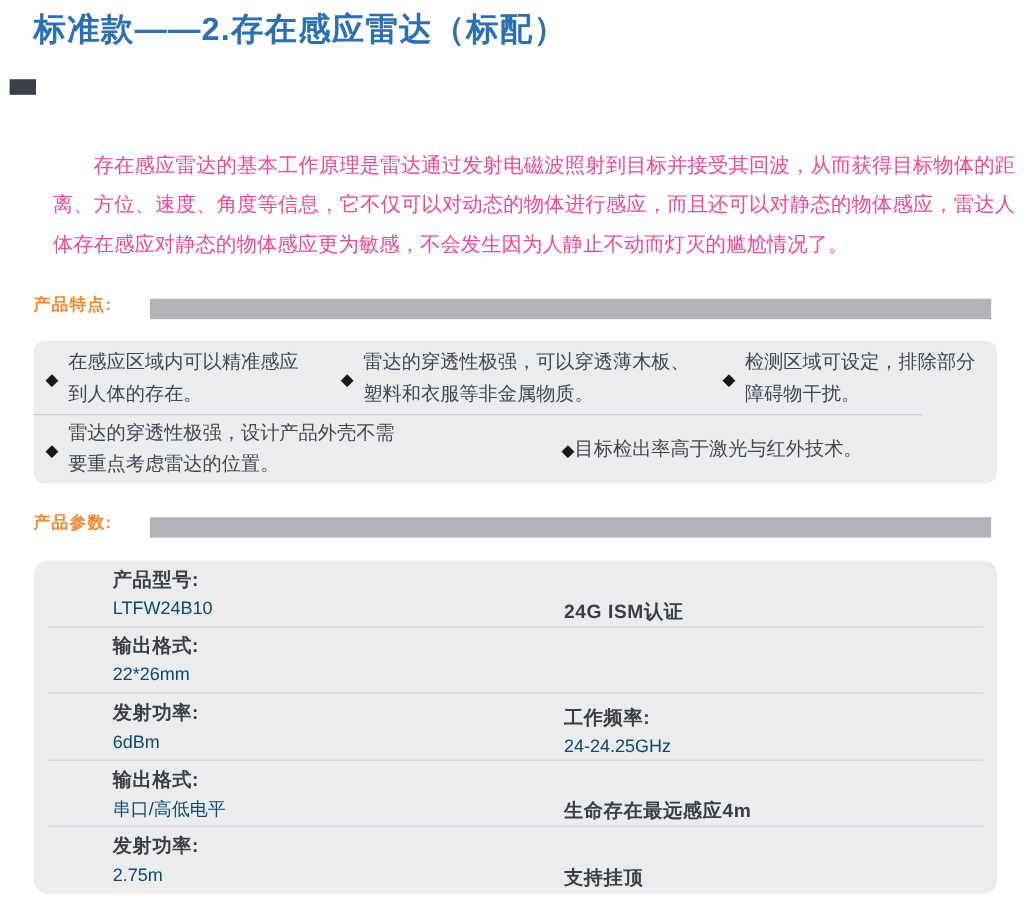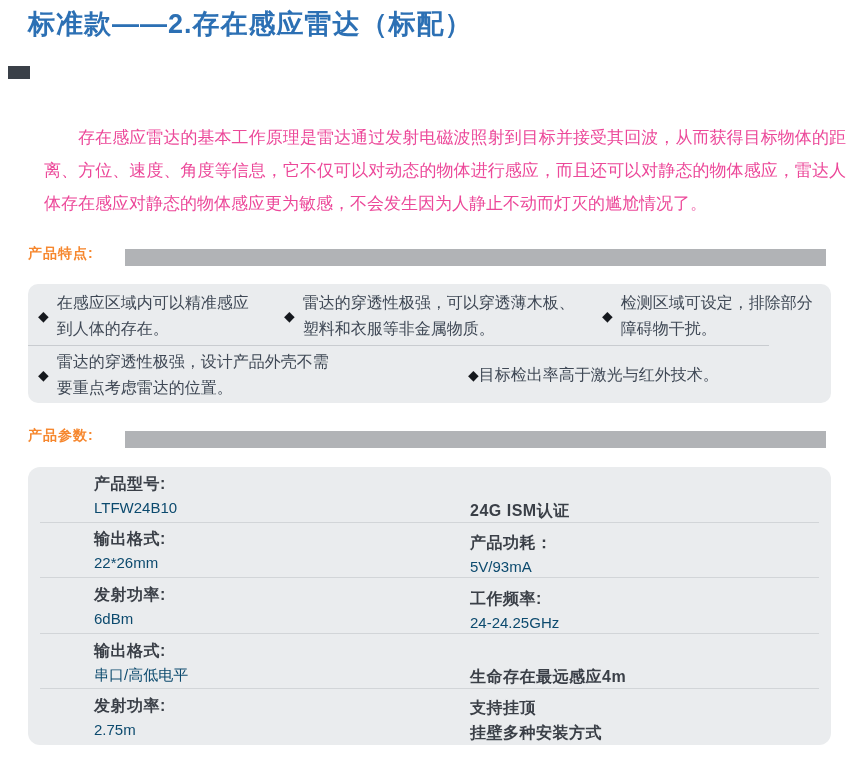--- a/index.html
+++ b/index.html
@@ -106,24 +106,20 @@
       <div class="param-right">
         <div class="param-label">24G ISM认证</div>
       </div>
     </div>
 
     <div class="param-row">
       <div class="param-left">
         <div class="param-label">输出格式:</div>
         <div class="param-value">22*26mm</div>
       </div>
-      <div class="param-right">
-        <div class="param-label">产品功耗：</div>
-        <div class="param-value">5V/93mA</div>
-      </div>
     </div>
 
     <div class="param-row">
       <div class="param-left">
         <div class="param-label">发射功率:</div>
         <div class="param-value">6dBm</div>
       </div>
       <div class="param-right">
         <div class="param-label">工作频率:</div>
         <div class="param-value">24-24.25GHz</div>
@@ -140,18 +136,17 @@
       </div>
     </div>
 
     <div class="param-row">
       <div class="param-left">
         <div class="param-label">发射功率:</div>
         <div class="param-value">2.75m</div>
       </div>
       <div class="param-right">
         <div class="param-label">支持挂顶</div>
-        <div class="param-label">挂壁多种安装方式</div>
       </div>
     </div>
 
   </div>
 </div>
 
 </body></html>

